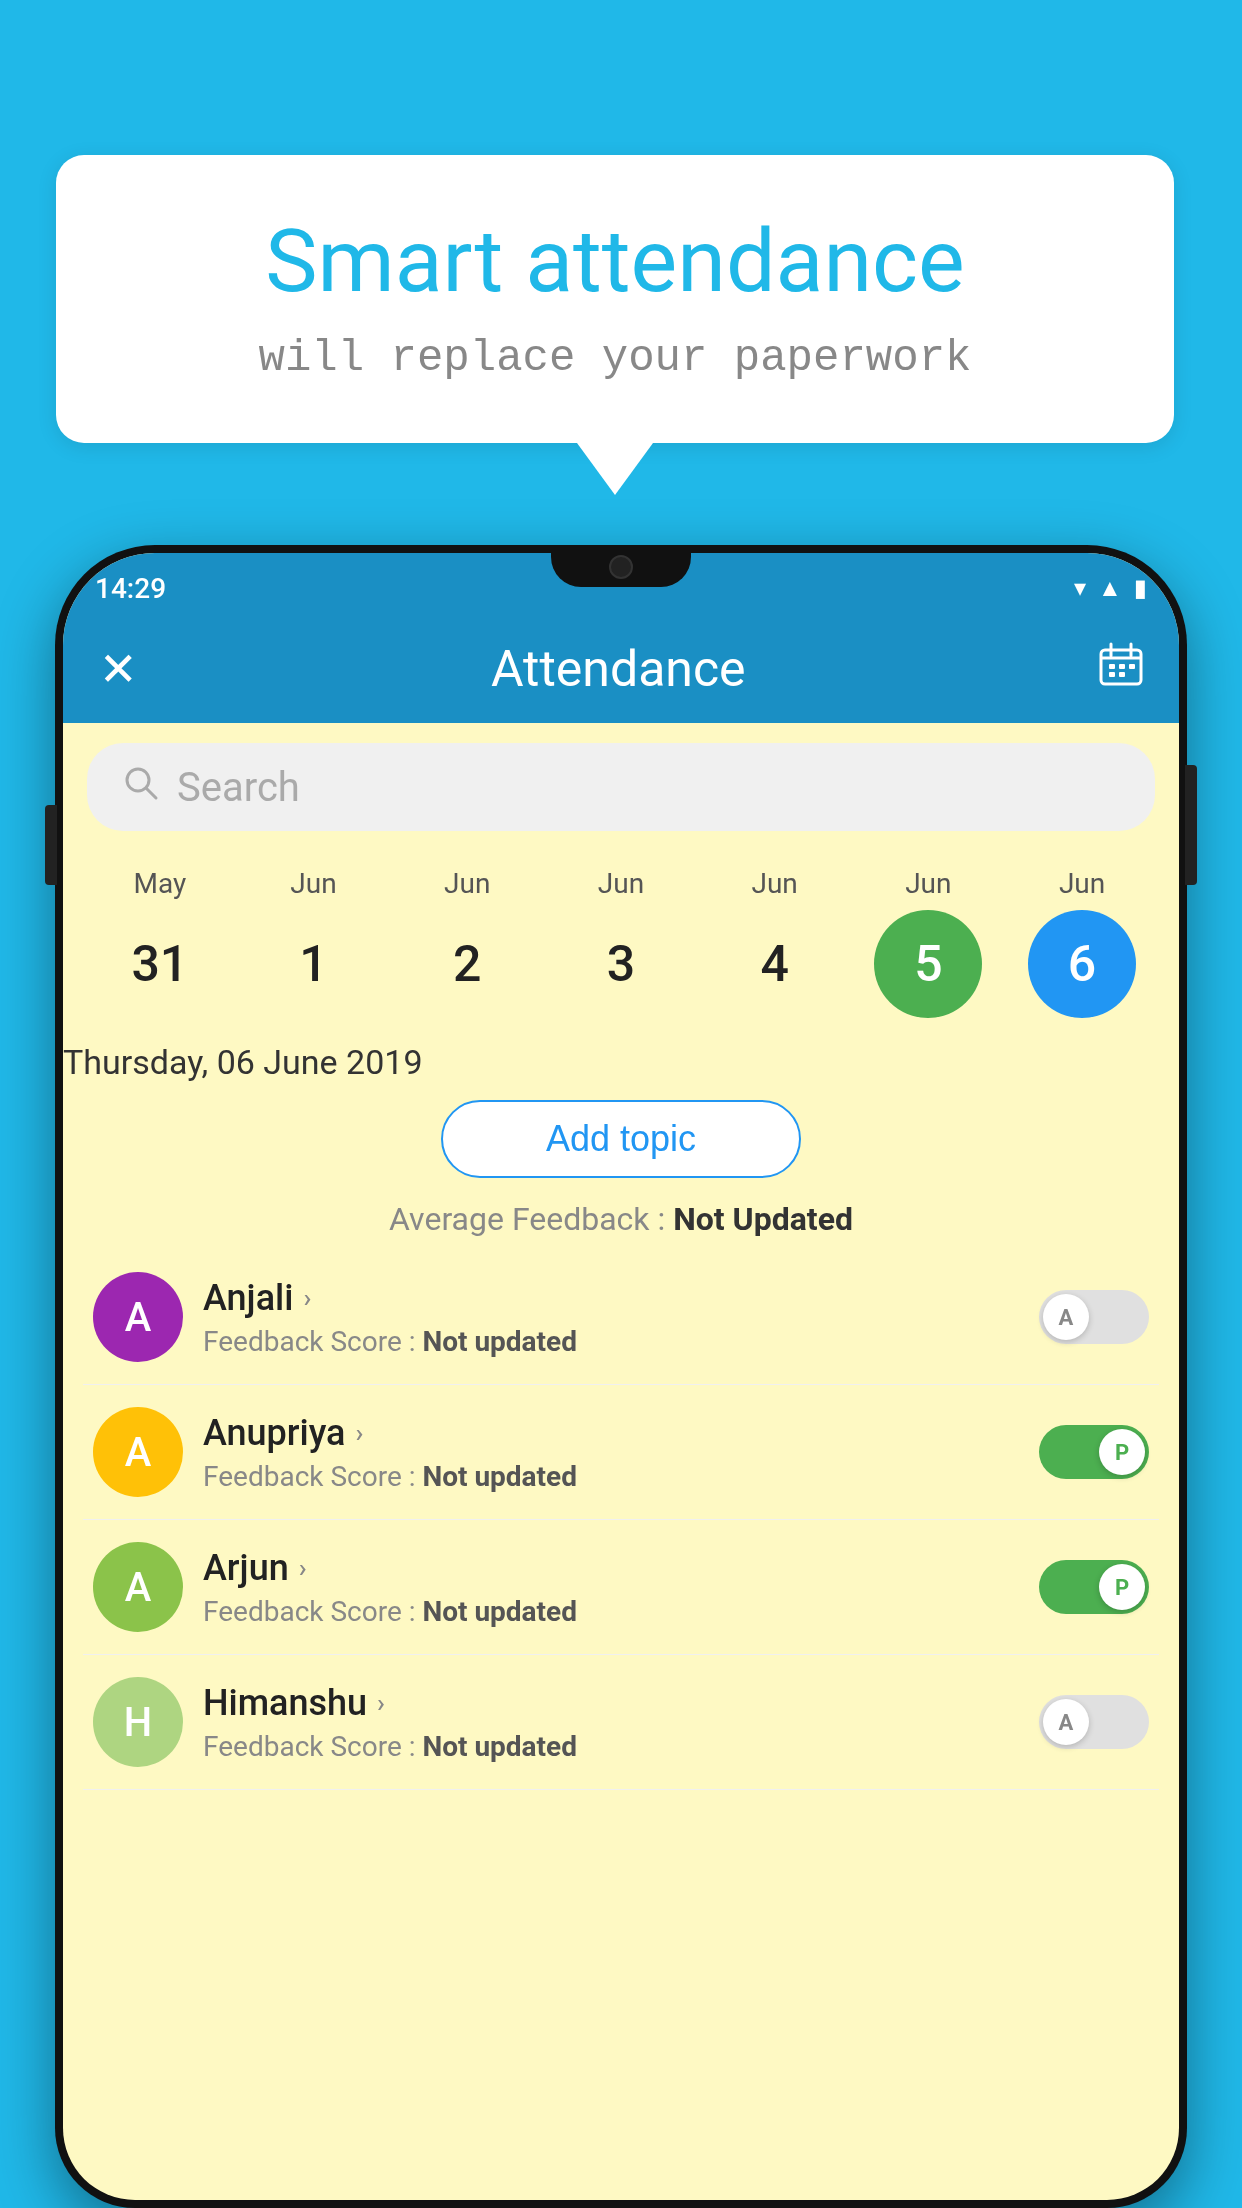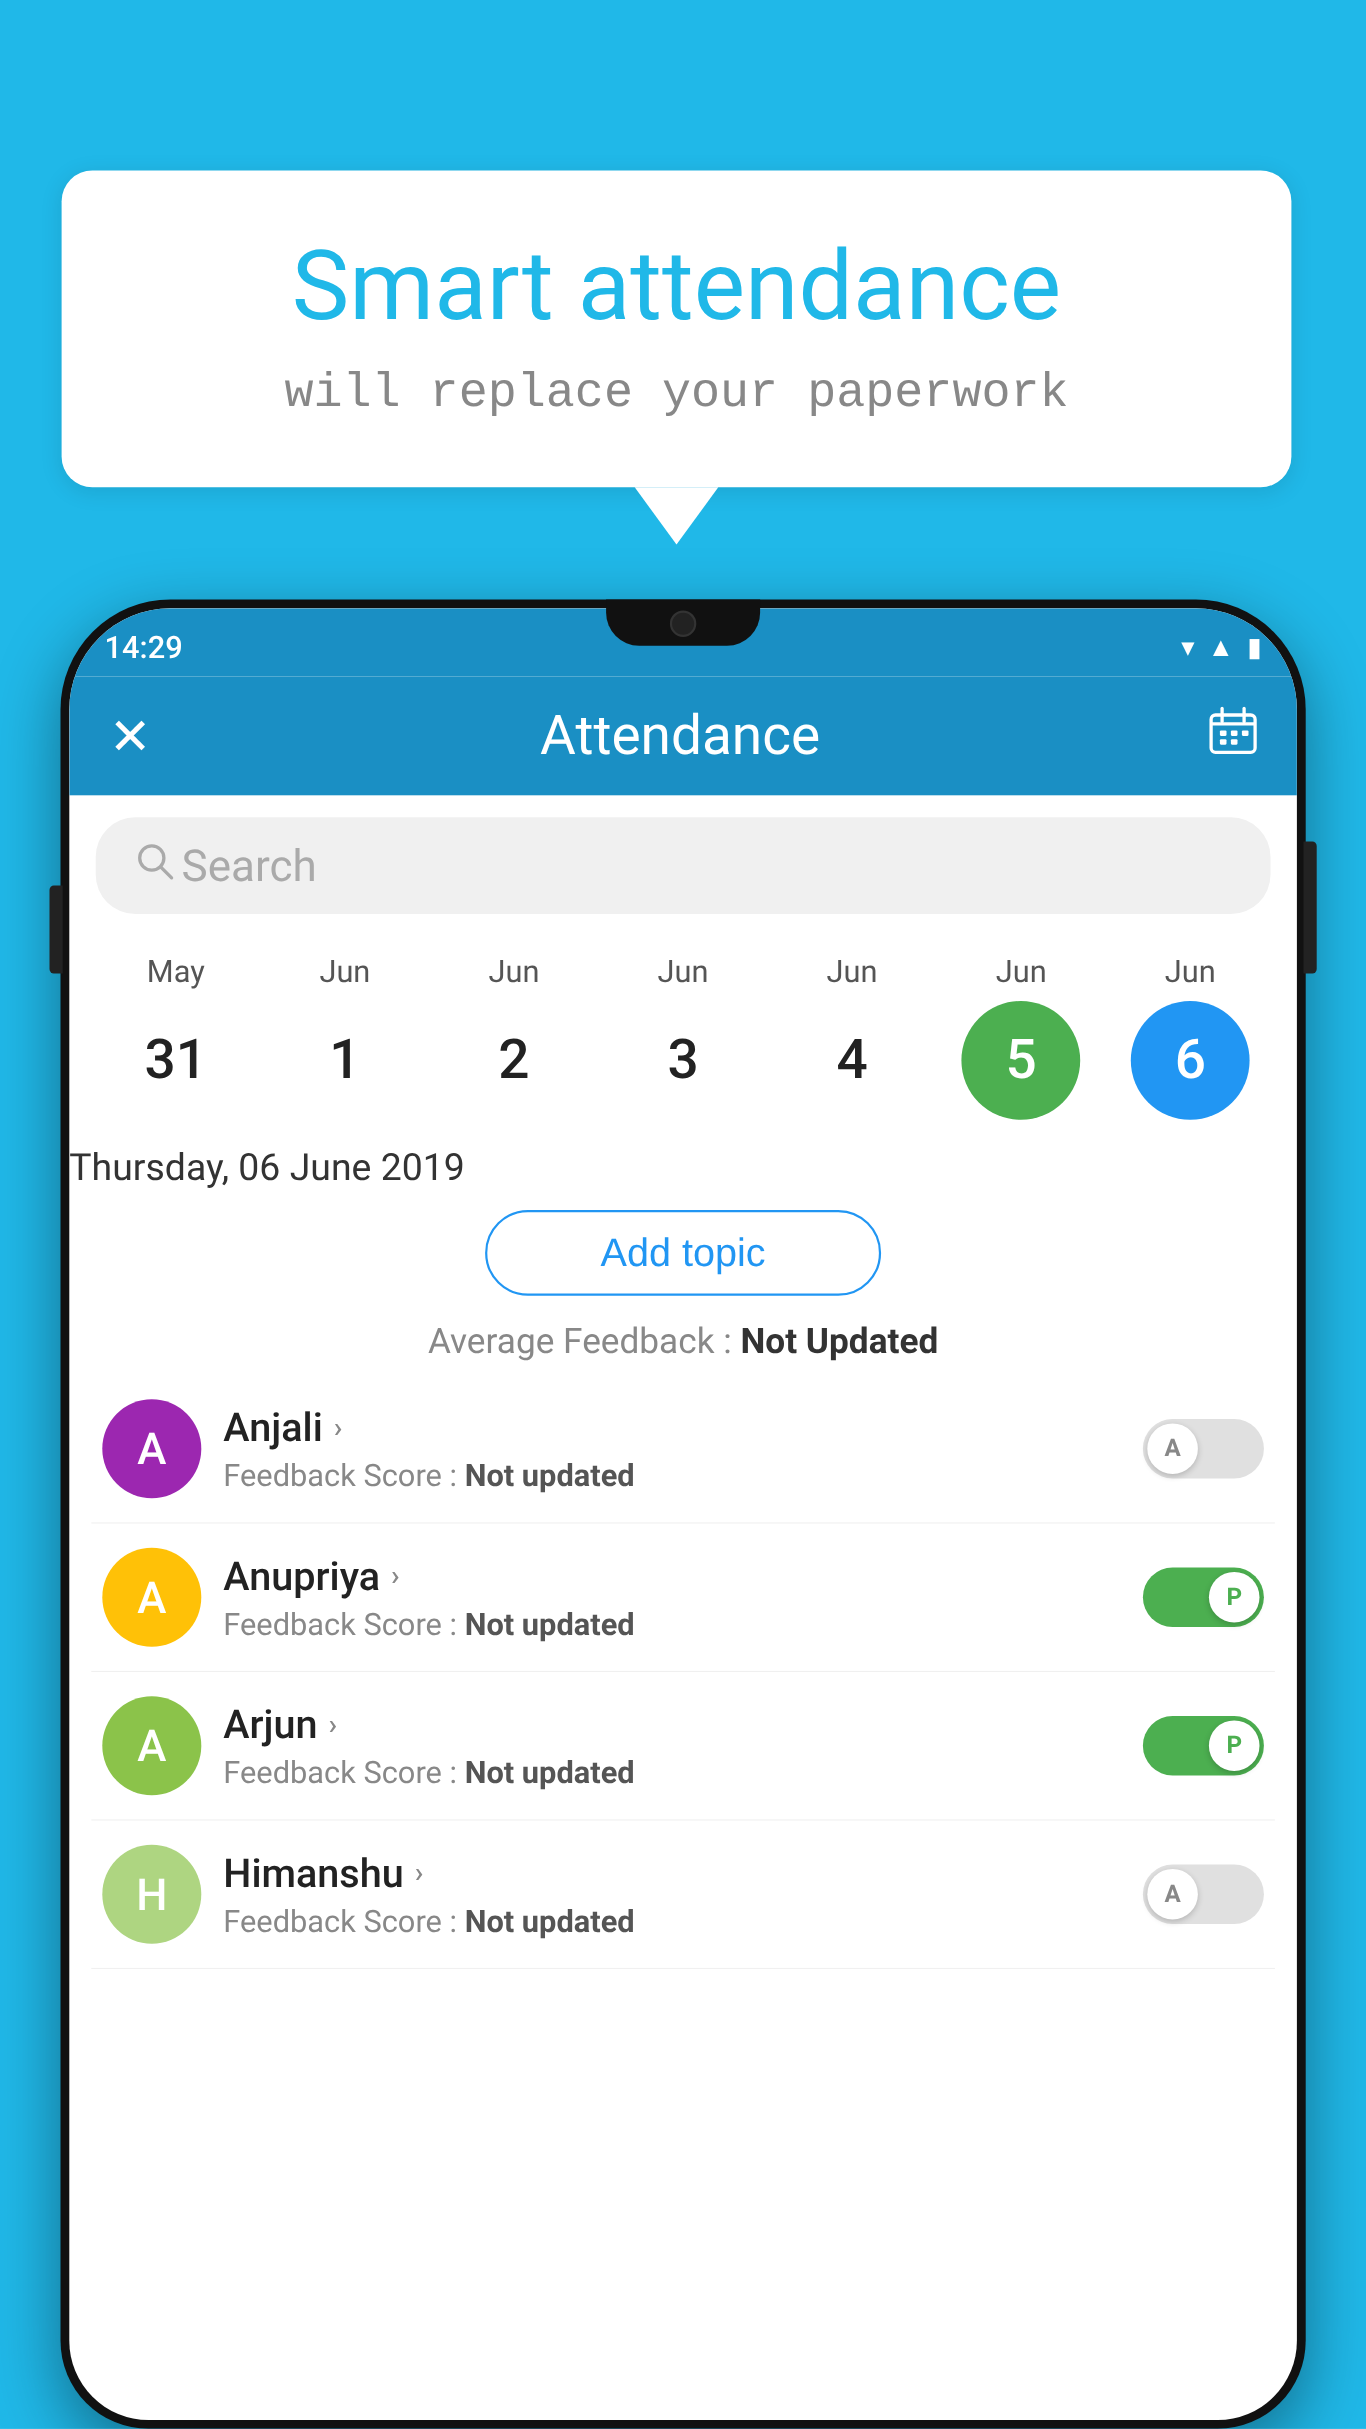--- a/index.html
+++ b/index.html
@@ -95,21 +95,21 @@
       border: 2px solid #333;
     }
 
     
     .phone-screen {
       position: absolute;
       top: 8px;
       left: 8px;
       right: 8px;
       bottom: 8px;
-      background: #ffffff;
+      background: #fef9c3;
       border-radius: 92px 92px 72px 72px;
       overflow: hidden;
     }
 
     
     .status-bar {
       background: #1a8fc4;
       height: 62px;
       display: flex;
       align-items: center;
@@ -165,21 +165,21 @@
 
     
     .search-container {
       background: #f0f0f0;
       margin: 20px 24px;
       border-radius: 36px;
       height: 88px;
       display: flex;
       align-items: center;
       padding: 0 36px;
-      gap: 6px;
+      gap: 18px;
     }
 
     .search-icon-wrap {
       color: #aaa;
       font-size: 36px;
     }
 
     .search-input-text {
       color: #aaa;
       font-size: 40px;

